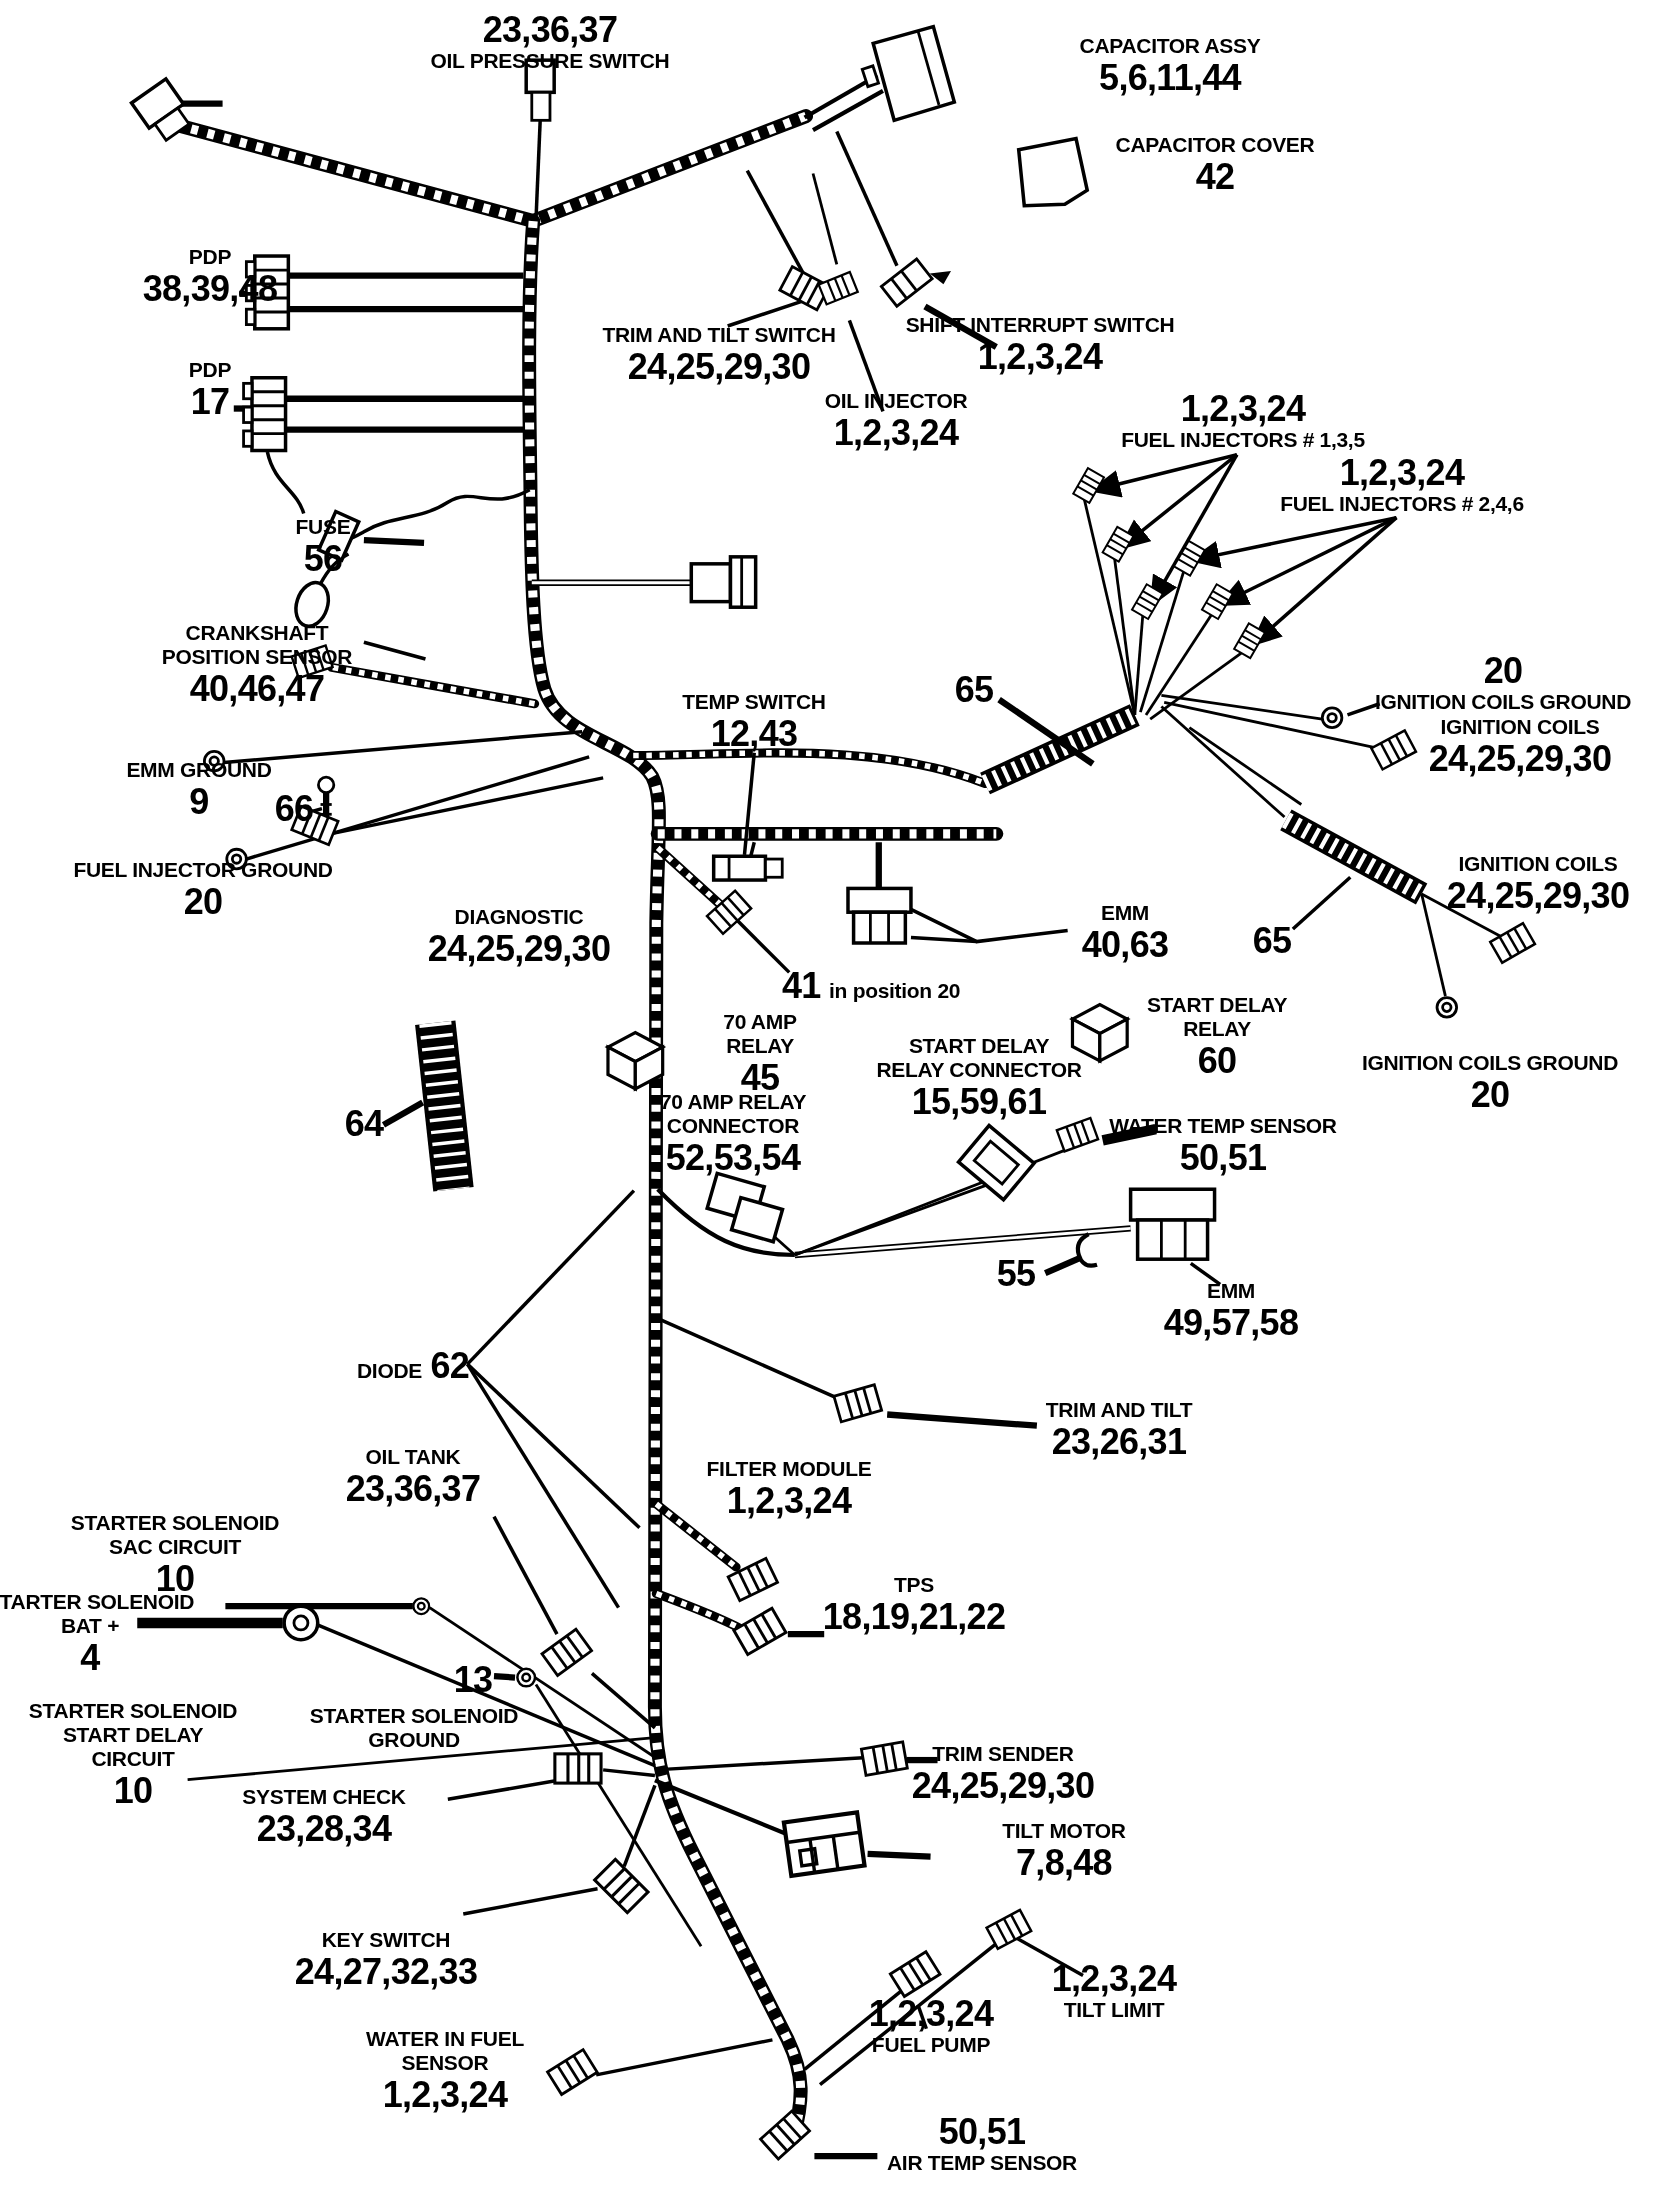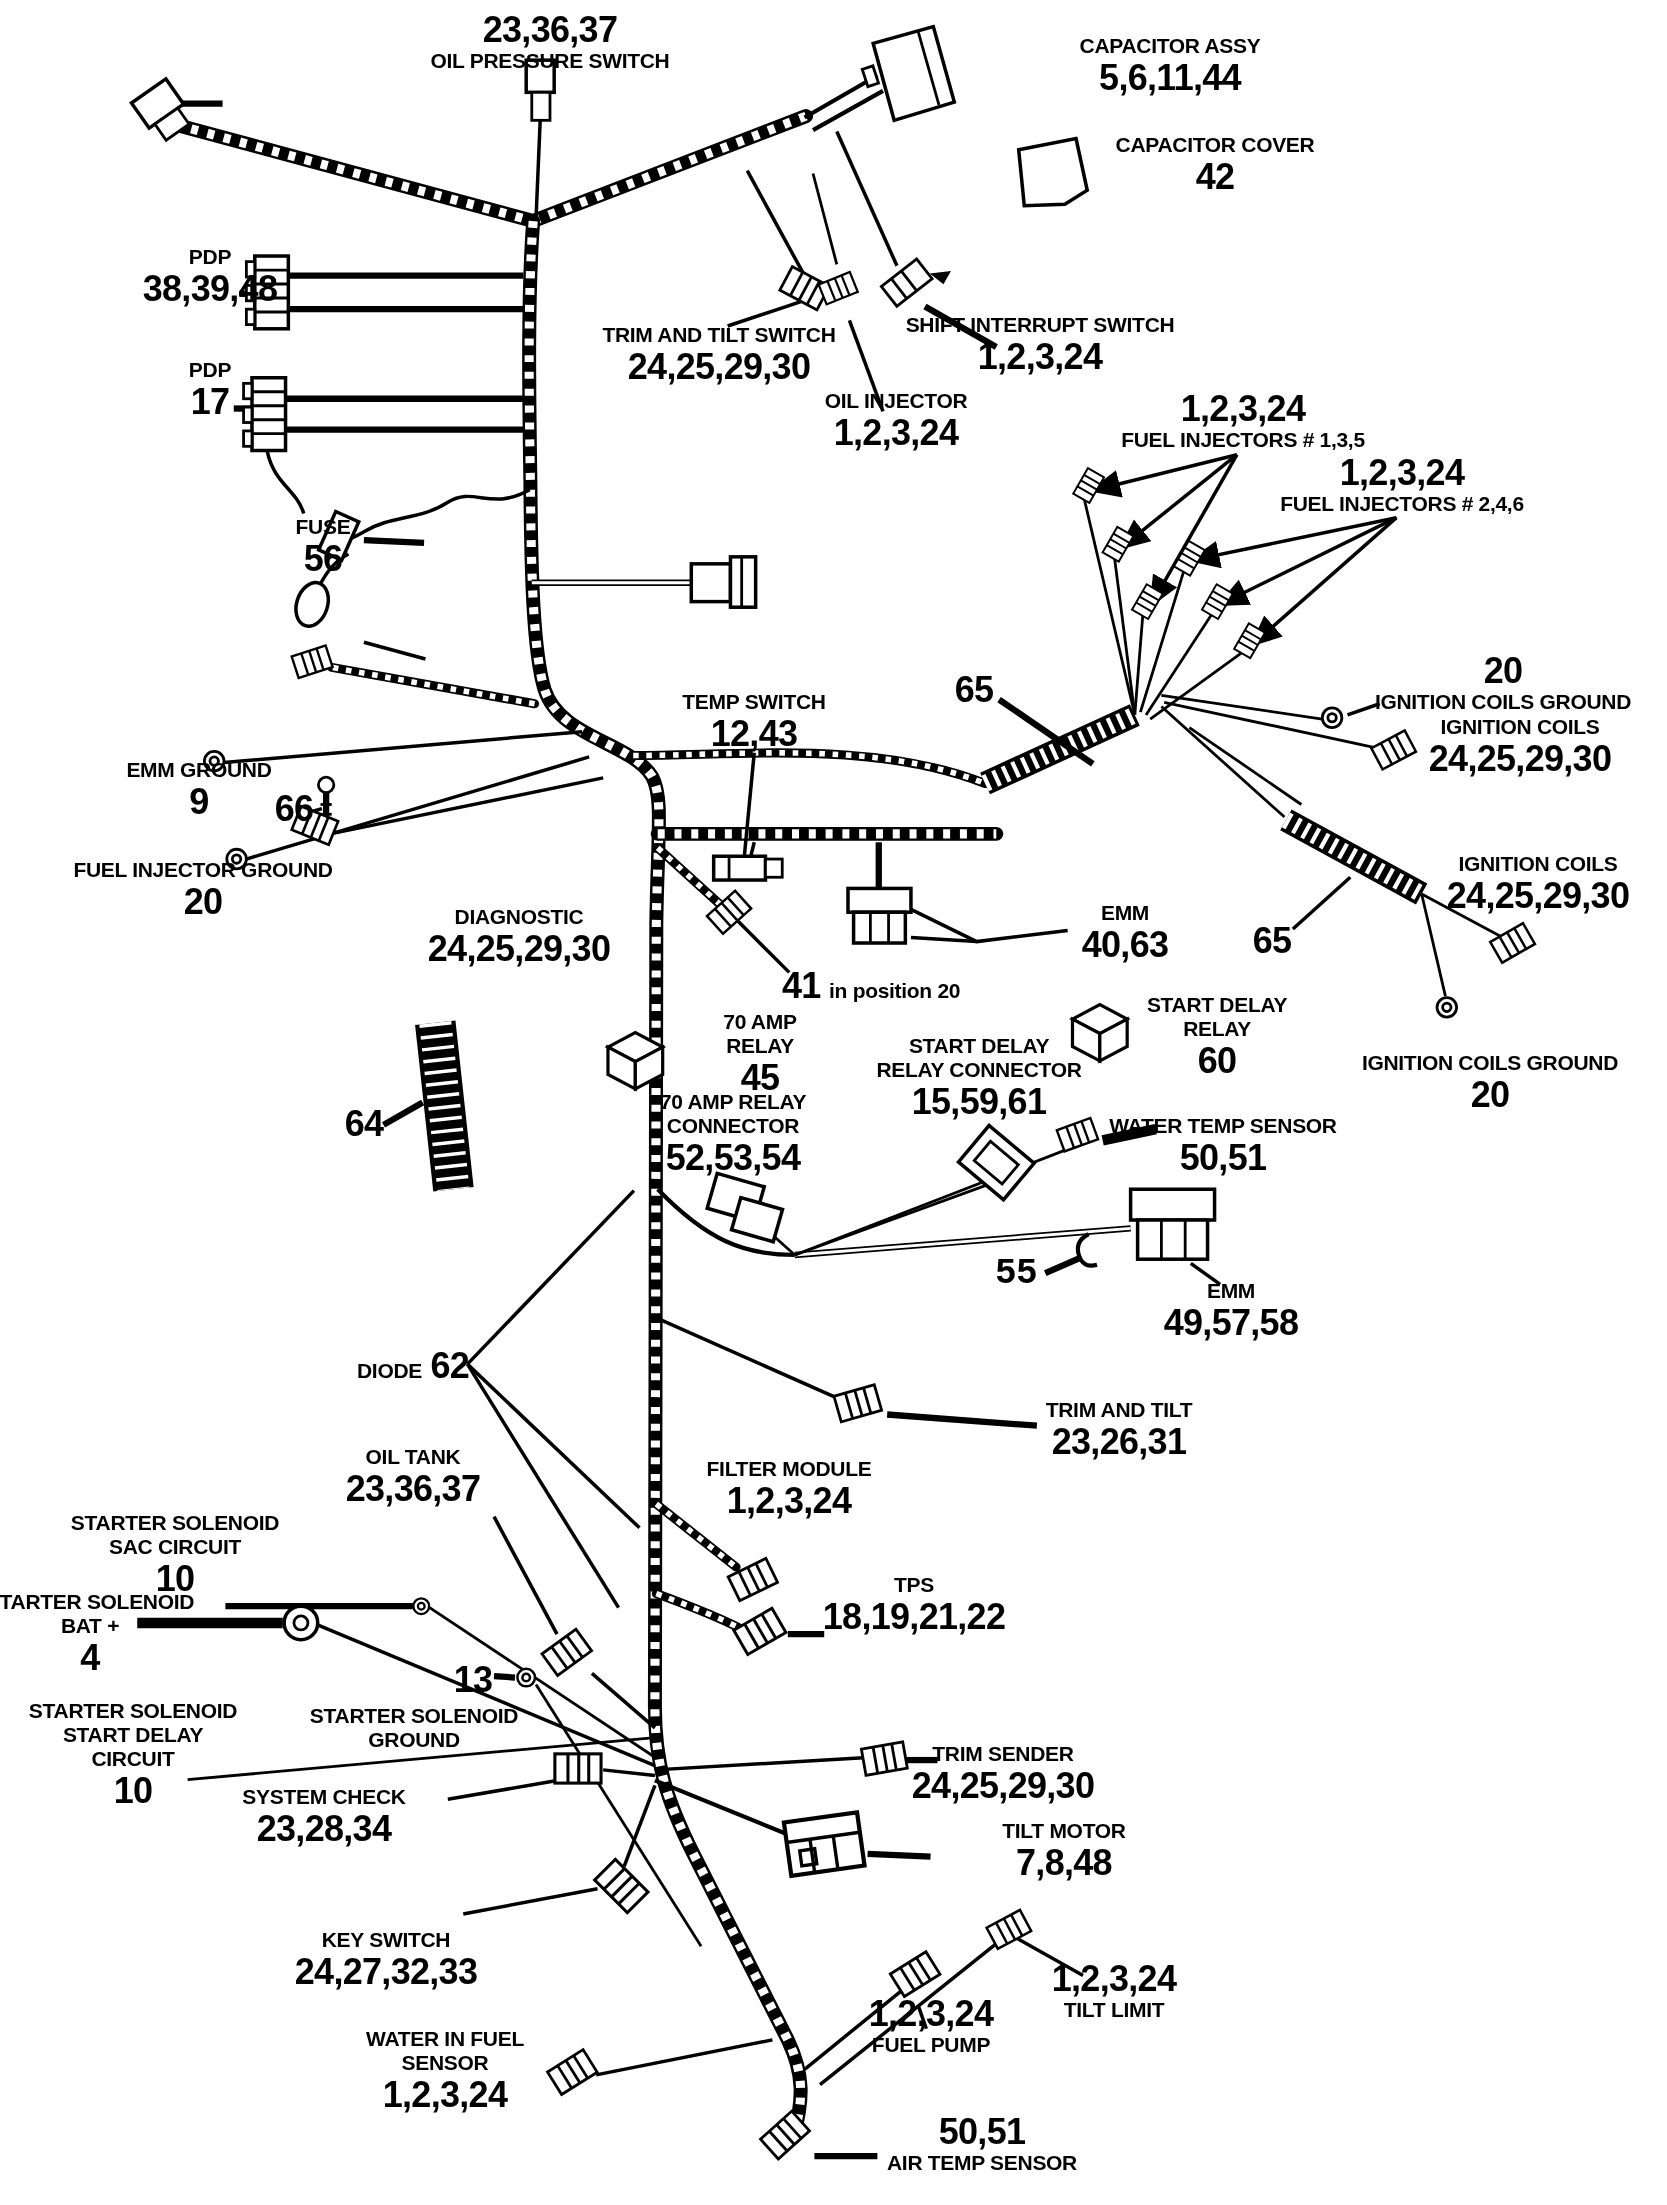--- a/index.html
+++ b/index.html
@@ -380,20 +380,25 @@
         <span class="s">FUEL INJECTORS # 1,3,5</span>
       </div>
       <div class="label" style="left: 1402px; top: 453px;">
         <span class="b">1,2,3,24</span>
         <span class="s">FUEL INJECTORS # 2,4,6</span>
       </div>
       <div class="label" style="left: 323px; top: 515px;">
         <span class="s">FUSE</span>
         <span class="b">56</span>
       </div>
+      <div class="label" style="left: 257px; top: 621px;">
+        <span class="s">CRANKSHAFT</span>
+        <span class="s">POSITION SENSOR</span>
+        <span class="b">40,46,47</span>
+      </div>
       <div class="label" style="left: 754px; top: 690px;">
         <span class="s">TEMP SWITCH</span>
         <span class="b">12,43</span>
       </div>
       <div class="label" style="left: 974px; top: 670px;">
         <span class="b">65</span>
       </div>
       <div class="label" style="left: 1503px; top: 651px;">
         <span class="b">20</span>
         <span class="s">IGNITION COILS GROUND</span>
@@ -456,21 +461,21 @@
         <span class="s">CONNECTOR</span>
         <span class="b">52,53,54</span>
       </div>
       <div class="label" style="left: 1223px; top: 1114px;">
         <span class="s">WATER TEMP SENSOR</span>
         <span class="b">50,51</span>
       </div>
       <div class="label" style="left: 364px; top: 1104px;">
         <span class="b">64</span>
       </div>
-      <div class="label" style="left: 1016px; top: 1254px; font-family: Liberation Mono, monospace;">
+      <div class="label" style="left: 1016px; top: 1254px;">
         <span class="b">55</span>
       </div>
       <div class="label" style="left: 1231px; top: 1279px;">
         <span class="s">EMM</span>
         <span class="b">49,57,58</span>
       </div>
       <div class="label row" style="left: 357px; top: 1346px;">
         <span class="s">DIODE</span>
         <span class="b">62</span>
       </div>

